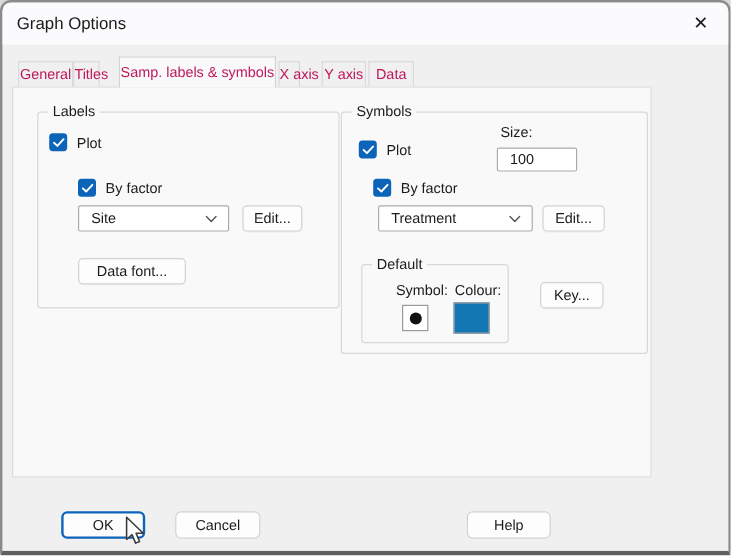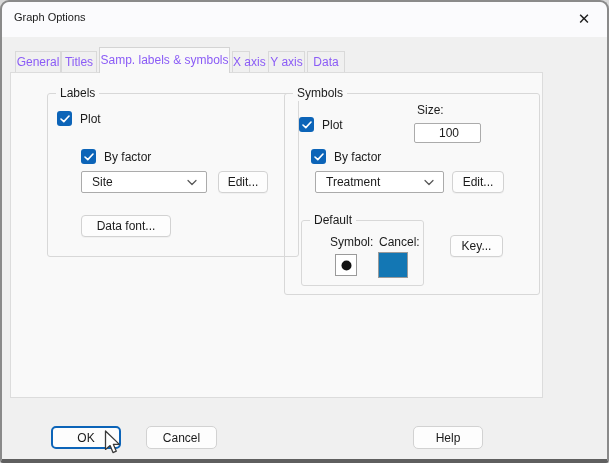--- a/index.html
+++ b/index.html
@@ -16,32 +16,32 @@
     border:2px solid #8a8a8a;
     border-bottom:4px solid #5f5f5f;
     border-radius:9px 9px 3px 3px;
     overflow:hidden;
   }
   .titlebar{
     position:absolute;left:0;top:0;right:0;height:35px;
     background:#fbfbfd;border-radius:8px 8px 0 0;
   }
   .title-text{
-    position:absolute;left:12px;top:9px;font-size:11px;color:#1a1a1a;
+    position:absolute;left:12px;top:9px;font-size:14px;color:#1a1a1a;
   }
   .close-btn{
     position:absolute;right:6px;top:2px;width:34px;height:30px;
     display:flex;align-items:center;justify-content:center;
     font-size:15px;color:#1a1a1a;cursor:default;
   }
   
   .tab{
     position:absolute;box-sizing:border-box;height:21px;top:49px;
     background:#f0f0f0;border:1px solid #d9d9d9;border-bottom:none;
-    font-size:12px;color:#8b5cf6;text-align:center;line-height:20px;
+    font-size:12px;color:#be185d;text-align:center;line-height:20px;
     white-space:nowrap;z-index:2;
   }
   .tab.active{
     top:45px;height:26px;background:#f9f9f9;z-index:4;
     border:1px solid #d4d4d4;border-bottom:none;
     line-height:24px;
   }
   .tabpanel{
     position:absolute;left:8px;top:70px;width:533px;height:326px;
     box-sizing:border-box;background:#f9f9f9;border:1px solid #dcdcdc;z-index:1;
@@ -72,21 +72,21 @@
   .combo .chev{position:absolute;right:9px;top:7px;}
   .btn{
     position:absolute;box-sizing:border-box;height:22px;
     background:#fdfdfd;border:1px solid #d2d2d2;border-radius:4px;
     font-size:12px;color:#1b1b1b;display:flex;align-items:center;justify-content:center;
     white-space:nowrap;box-shadow:0 1px 0 rgba(0,0,0,0.03);
   }
   .textinput{
     position:absolute;box-sizing:border-box;height:20px;
     background:#ffffff;border:1px solid #ababab;border-radius:2px;
-    font-size:12px;color:#1b1b1b;padding:0 0 0 24px;outline:none;
+    font-size:12px;color:#1b1b1b;padding:0 0 0 10px;outline:none;
     font-family:"Liberation Sans", sans-serif;
   }
   .small-label{position:absolute;font-size:12px;color:#1b1b1b;white-space:nowrap;}
   .swatch-btn{
     position:absolute;box-sizing:border-box;background:#ffffff;
     border:1px solid #9a9a9a;display:flex;align-items:center;justify-content:center;
   }
   .footer-btn{
     position:absolute;box-sizing:border-box;height:23px;
     background:#fdfdfd;border:1px solid #d2d2d2;border-radius:5px;
@@ -101,29 +101,29 @@
 <div class="window">
 
   <div class="titlebar">
     <div class="title-text">Graph Options</div>
     <div class="close-btn">
       <span>✕</span>
     </div>
   </div>
 
   <div class="tab" style="left:13px;width:46px;">General</div>
-  <div class="tab" style="left:59px;width:36px;">Titles</div>
+  <div class="tab" style="left:59px;width:22px;">Titles</div>
   <div class="tab active" style="left:97px;width:131px;">Samp. labels &amp; symbols</div>
   <div class="tab" style="left:230px;width:18px;">X axis</div>
   <div class="tab" style="left:266px;width:37px;">Y axis</div>
   <div class="tab" style="left:305px;width:38px;">Data</div>
 
   <div class="tabpanel">
 
-    <div class="groupbox" style="left:36px;top:20px;width:252px;height:164px;">
+    <div class="groupbox" style="left:20px;top:20px;width:252px;height:164px;">
       <div class="legend">Labels</div>
 
       <div class="checkrow" style="left:9px;top:17px;">
         <span class="checkbox">
           <svg width="10" height="8" viewBox="0 0 10 8">
               <polyline points="1,4 3.8,6.6 9,1" fill="none" stroke="#ffffff" stroke-width="1.6" stroke-linecap="round" stroke-linejoin="round"></polyline>
             </svg>
         </span>
         <span class="checklabel">Plot</span>
       </div>
@@ -176,36 +176,36 @@
         <span>Treatment</span>
         <svg class="chev" width="10" height="7" viewBox="0 0 10 7">
             <polyline points="1,1.5 5,5.5 9,1.5" fill="none" stroke="#555555" stroke-width="1.2" stroke-linecap="round" stroke-linejoin="round"></polyline>
           </svg>
       </div>
       <div class="btn" style="left:167px;top:77px;width:52px;">Edit...</div>
 
       <div class="groupbox" style="left:16px;top:126px;width:123px;height:66px;">
         <div class="legend">Default</div>
         <div class="small-label" style="left:28px;top:14px;">Symbol:</div>
-        <div class="small-label" style="left:77px;top:14px;">Cancel:</div>
+        <div class="small-label" style="left:77px;top:14px;">Colour:</div>
 
         <div class="swatch-btn" style="left:33px;top:33px;width:22px;height:22px;">
           <svg width="11" height="11" viewBox="0 0 11 11">
               <circle cx="5.5" cy="5.5" r="5" fill="#111111"></circle>
             </svg>
         </div>
         <div class="swatch-btn" style="left:76px;top:31px;width:30px;height:26px;background:#1377b4;"></div>
       </div>
 
       <div class="btn" style="left:165px;top:141px;width:53px;">Key...</div>
     </div>
 
   </div>
 
   <div class="footer-btn" style="left:144px;top:424px;width:71px;">Cancel</div>
   <div class="footer-btn default" style="left:49px;top:424px;width:70px;">OK</div>
-  <div class="footer-btn" style="left:387px;top:424px;width:70px;margin-left:24px;">Help</div>
+  <div class="footer-btn" style="left:387px;top:424px;width:70px;">Help</div>
 
 </div>
 
 <svg class="cursor" style="left:104px;top:430px;" width="19" height="25" viewBox="0 0 19 25">
   <path d="M1.5,1 L1.5,19.4 L6.1,15.6 L9,22.6 L12.3,21.2 L9.4,14.4 L15.4,14.4 Z" fill="#ffffff" stroke="#3a3a3a" stroke-width="1.3" stroke-linejoin="round"></path>
 </svg>
 
 </body></html>

